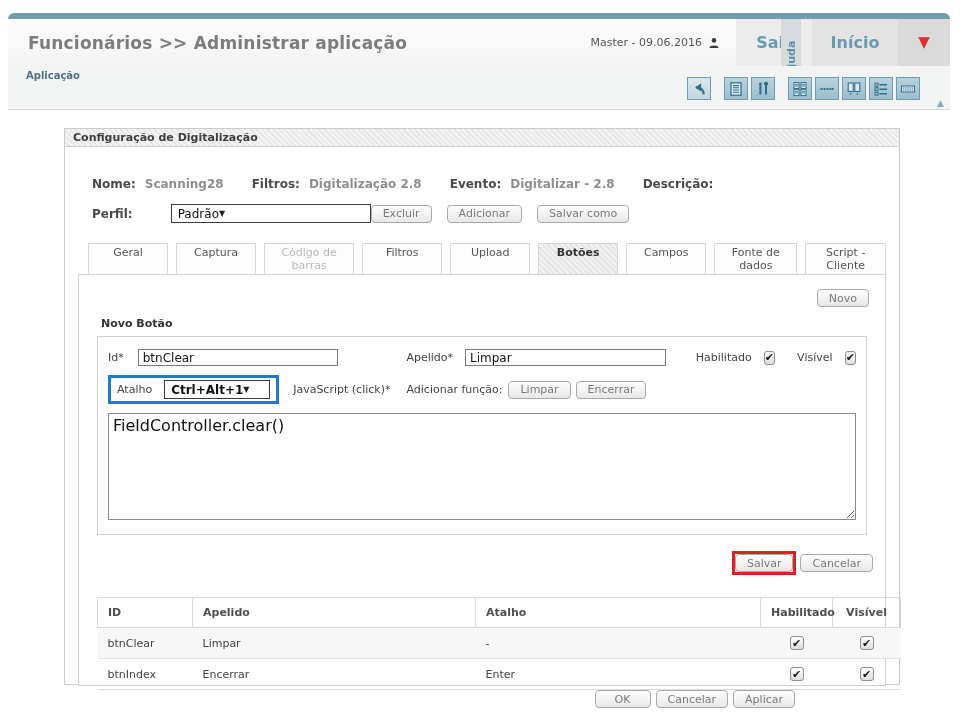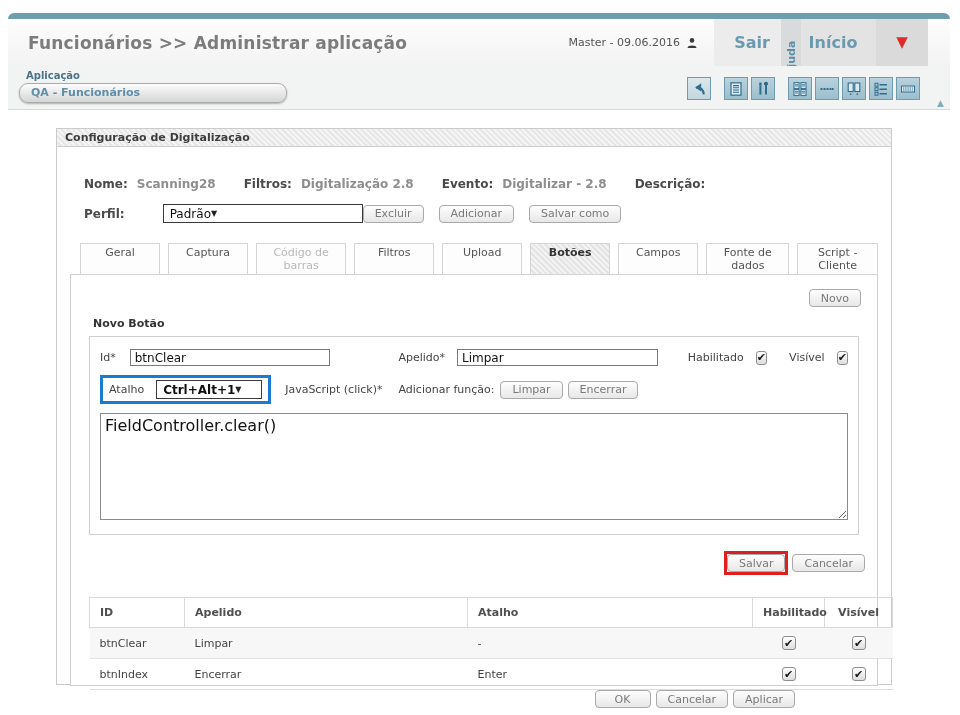--- a/index.html
+++ b/index.html
@@ -10,21 +10,21 @@
   
   .topbar { position:absolute; left:8px; top:13px; width:942px; height:6px;
             background:#6f9fae; border-radius:6px 6px 0 0; }
 
   
   .header { position:absolute; left:8px; top:19px; width:942px; height:47px;
             background:linear-gradient(#fdfdfd,#f3f3f3); display:flex;
             align-items:center; }
   .page-title { margin-left:20px; font-size:17px; font-weight:600; color:#7c7c7c;
                 letter-spacing:.2px; flex:0 0 auto; }
-  .header-right { margin-left:auto; margin-right:22px; display:flex; align-items:stretch;
+  .header-right { margin-left:auto; display:flex; align-items:stretch;
                   height:47px; }
   .user-info { display:flex; align-items:center; gap:6px; font-size:11px; color:#555;
                margin-right:16px; }
   .hblock { display:flex; align-items:center; justify-content:center;
             font-size:16px; font-weight:bold; color:#6b9ab0; cursor:pointer; }
   .hblock.sair   { width:76px;  background:#ececec; }
   .hblock.inicio { width:86px;  background:#e3e3e3; }
   .hblock.tri    { width:52px;  background:#dadada; font-size:15px; }
   .tri-glyph { color:#e02b2b; font-size:15px; line-height:1; }
 
@@ -48,21 +48,21 @@
   .tool { width:24px; height:23px; margin-left:3px; border:1px solid #6d9cb0;
           background:linear-gradient(#b9d2dd,#9cbecd); display:flex; align-items:center;
           justify-content:center; cursor:pointer; }
   .tool.light { background:linear-gradient(#dce8ec,#c2d6de); }
   .tool-gap { width:10px; }
   .tool svg { display:block; }
   .collapse-arrow { position:absolute; right:6px; top:32px; font-size:9px; color:#82aebe;
                     cursor:pointer; }
 
   
-  .panel { position:absolute; left:56px; top:128px; width:836px; height:557px;
+  .panel { position:absolute; left:64px; top:128px; width:836px; height:557px;
            border:1px solid #cbcbcb; background:#fff; }
   .stripes { background:repeating-linear-gradient(45deg,#f4f4f4 0 2px,#e7e7e7 2px 4px); }
   .panel-titlebar { height:18px; border-bottom:1px solid #cfcfcf; font-size:11px;
                     font-weight:bold; color:#3d3d3d; line-height:17px; padding-left:8px; }
   .panel-body { padding:0 13px; }
 
   .info-row { display:flex; align-items:center; margin:30px 0 0 14px; font-size:12px; }
   .info-pair { display:flex; gap:9px; margin-right:28px; }
   .lbl  { font-weight:bold; color:#4a4a4a; }
   .val  { font-weight:bold; color:#8e8e8e; }
@@ -153,21 +153,20 @@
       <div class="hblock inicio">Início</div>
       <div class="hblock tri">
         <span class="tri-glyph">▼</span>
       </div>
     </div>
   </div>
   <div class="ajuda-tab">Ajuda</div>
 
   <div class="appbar">
     <div class="app-label">Aplicação</div>
-    <div class="app-pill">QA - Funcionários</div>
 
     <div class="toolbar">
       <div class="tool light">
         <svg width="16" height="16" viewBox="0 0 16 16">
           <path d="M10.2 2.2 L4.2 6.6 L10.2 10.6 Z" fill="#2f6d8d"></path>
           <path d="M5 6.6 C10 6 12.4 8.6 12.8 13.4" fill="none" stroke="#2f6d8d" stroke-width="2.1"></path>
         </svg>
       </div>
       <div class="tool-gap"></div>
       <div class="tool">

